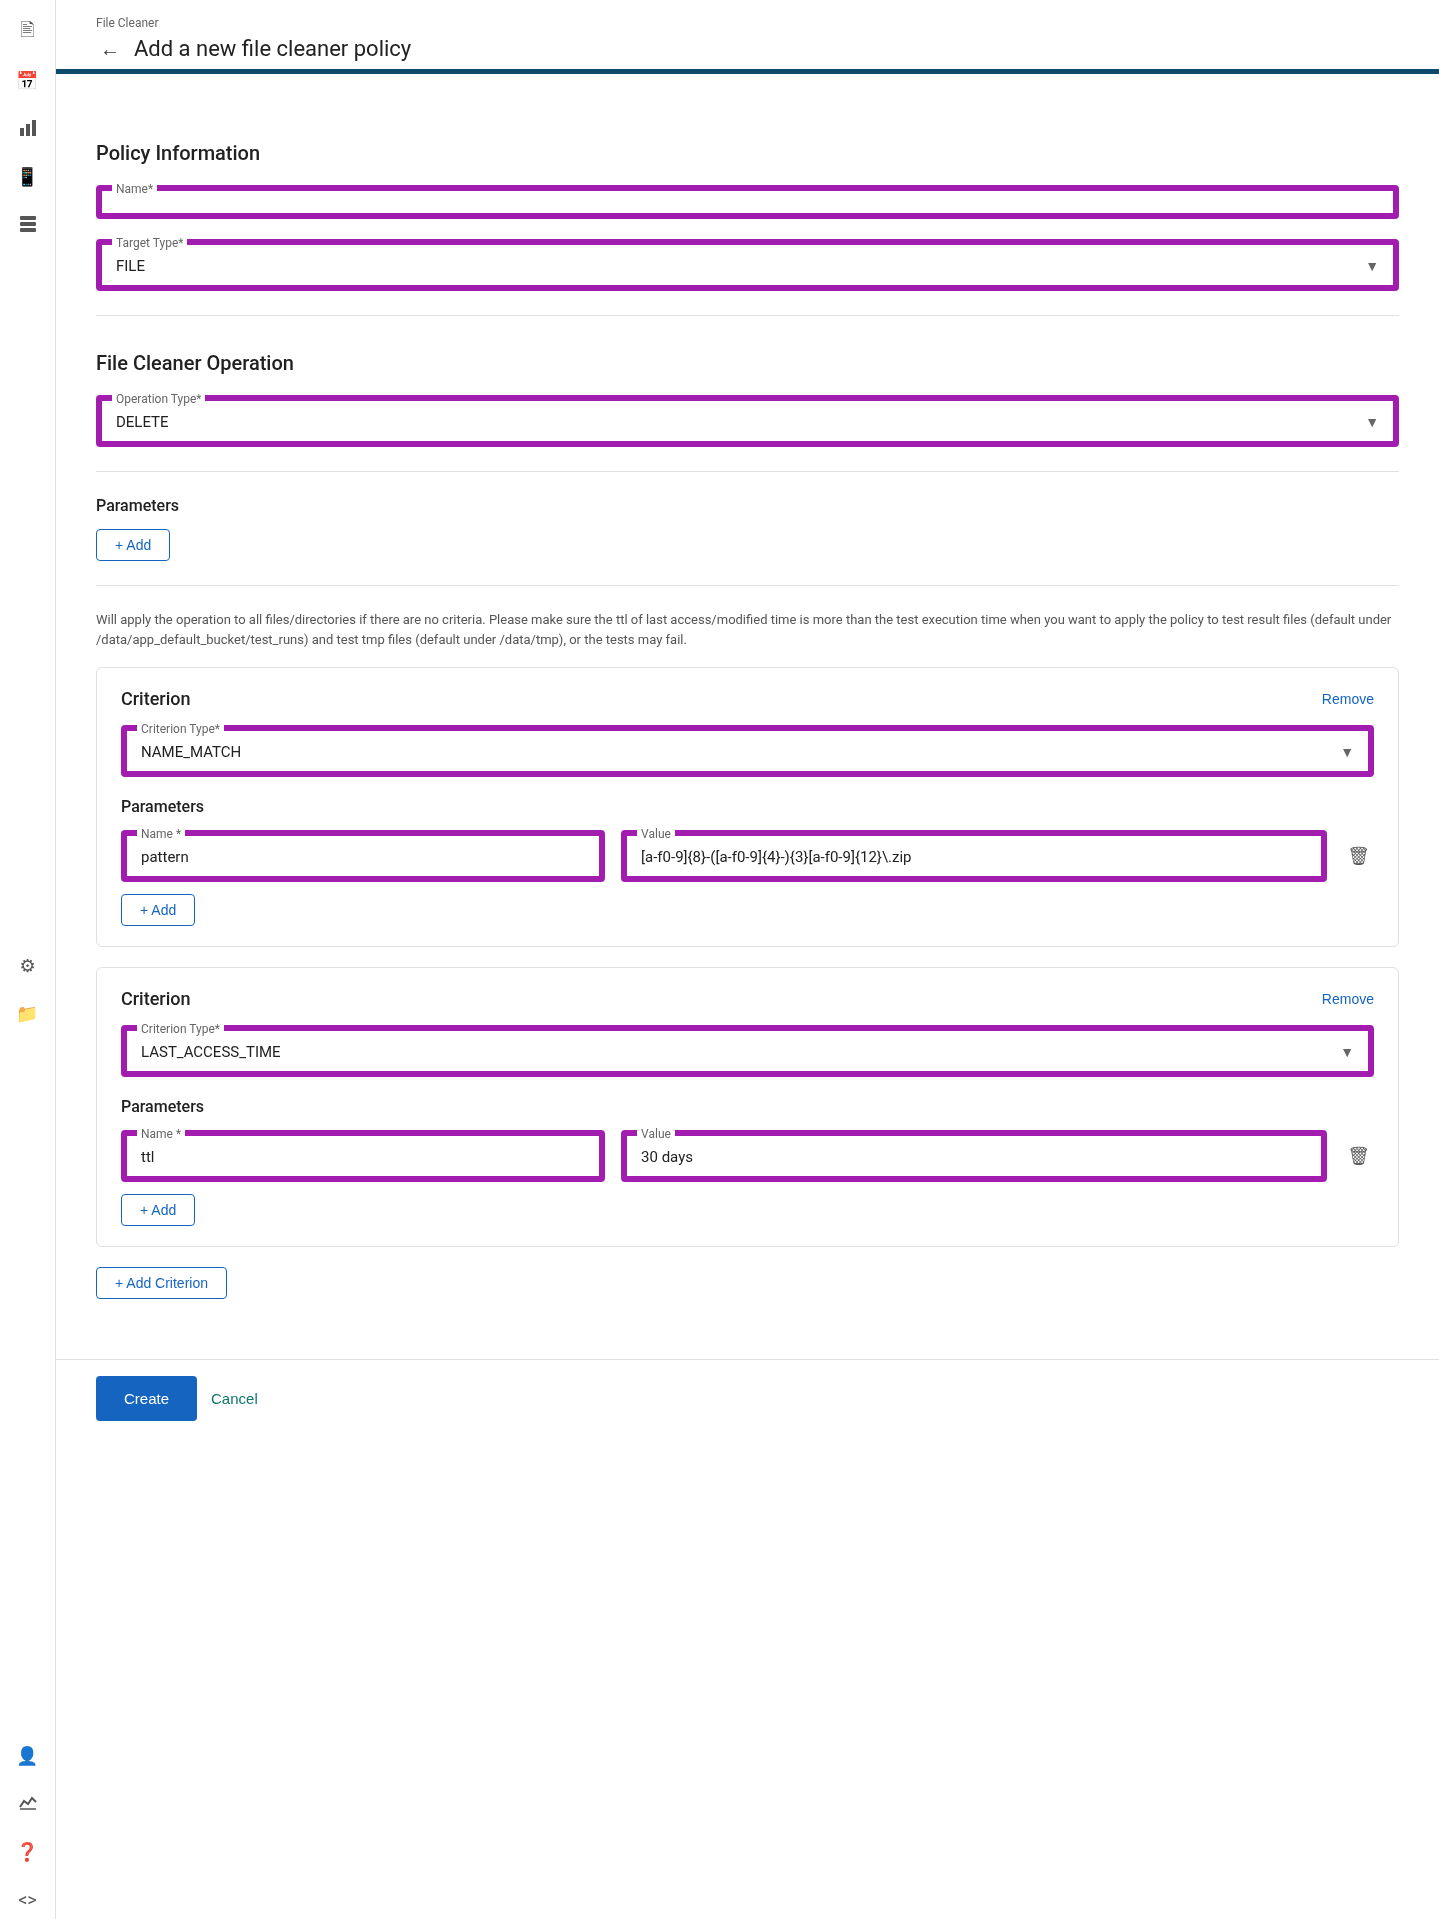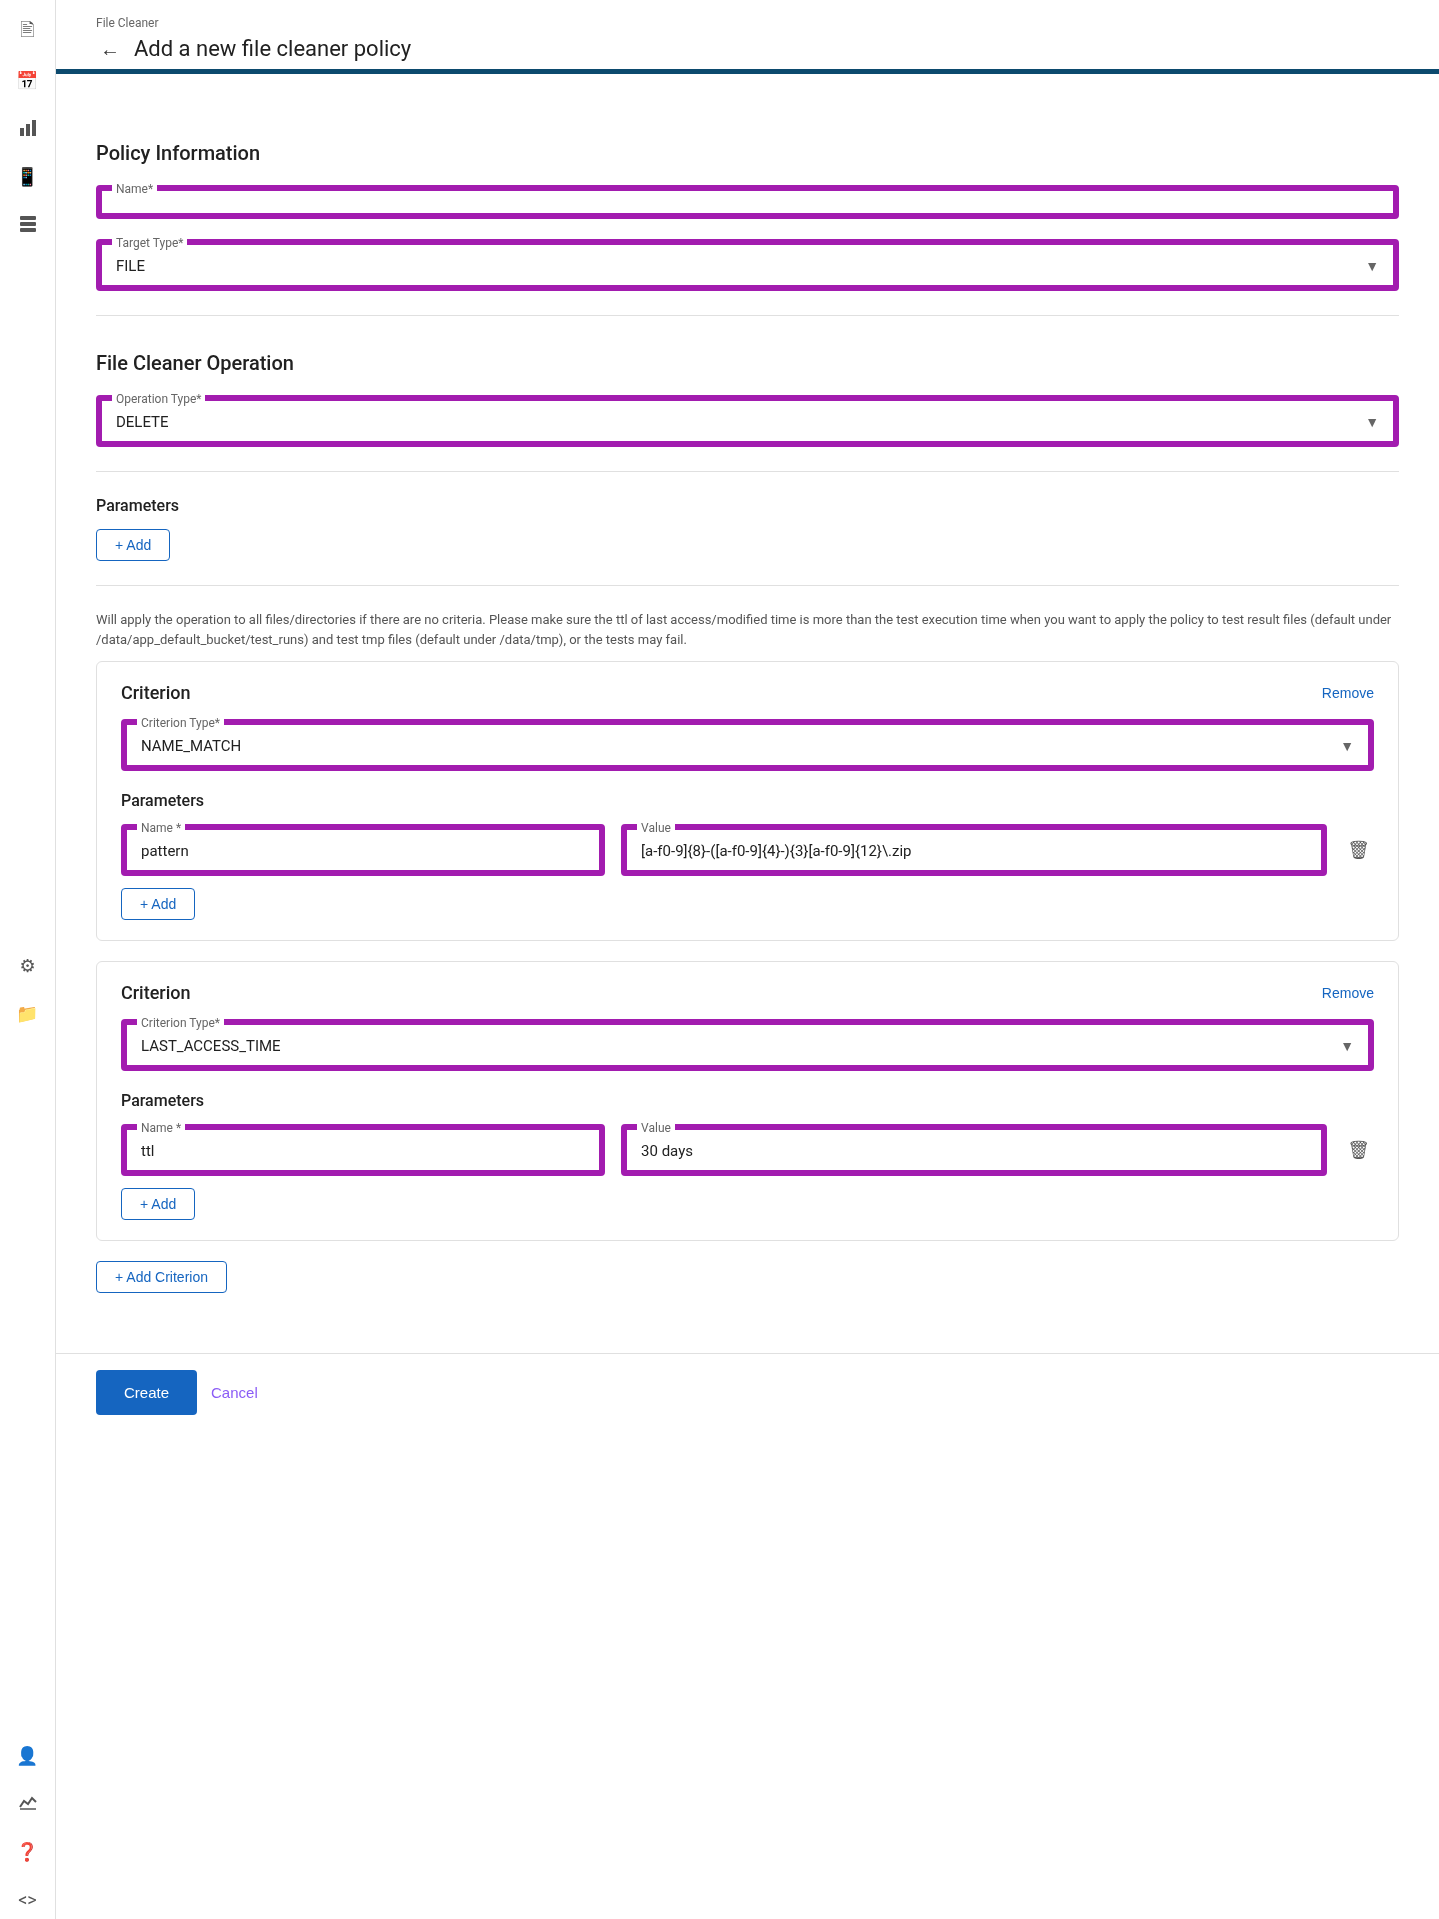--- a/index.html
+++ b/index.html
@@ -143,21 +143,21 @@
       padding: 7px 18px;
       font-size: 14px;
       cursor: pointer;
       font-weight: 500;
     }
 
     
     .criteria-notice {
       font-size: 13px;
       color: #555;
-      margin-bottom: 12px;
+      margin-bottom: 18px;
       line-height: 1.5;
     }
 
     
     .criterion-card {
       border: 1px solid #e0e0e0;
       border-radius: 6px;
       padding: 20px 24px;
       margin-bottom: 20px;
       background: #fff;
@@ -218,21 +218,21 @@
       border: none;
       border-radius: 4px;
       padding: 14px 28px;
       font-size: 15px;
       font-weight: 500;
       cursor: pointer;
     }
     .cancel-btn {
       background: none;
       border: none;
-      color: #8b5cf6;
+      color: #0f766e;
       font-size: 15px;
       cursor: pointer;
       font-weight: 500;
     }
 
     .add-criterion-row {
       margin: 8px 0 20px 0;
     }
   </style>
 </head>

